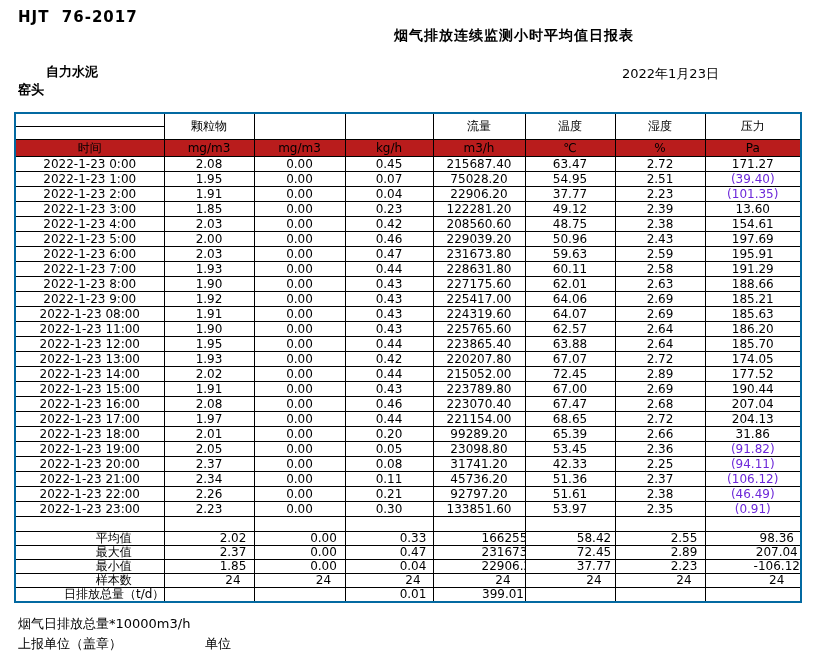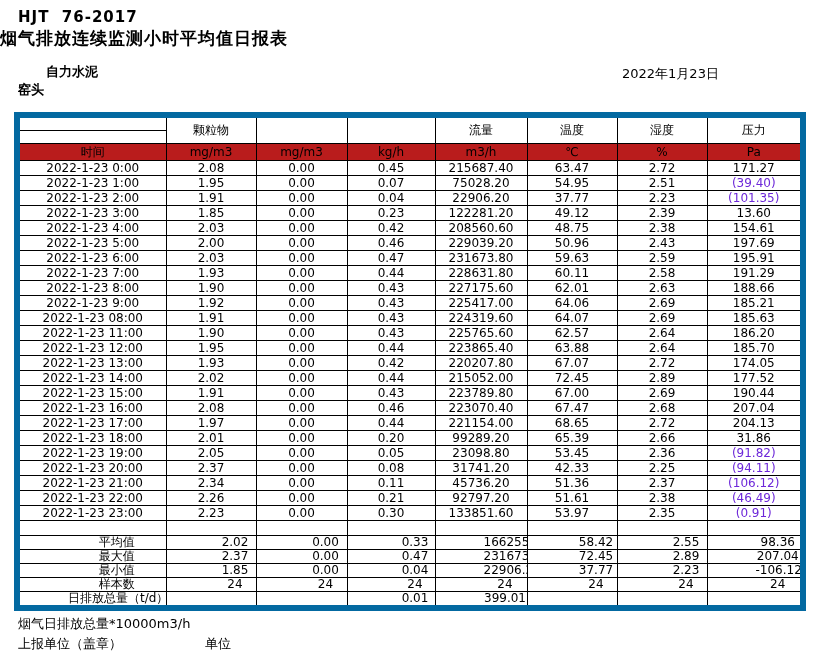--- a/index.html
+++ b/index.html
@@ -9,31 +9,31 @@
     font-family:"DejaVu Sans","Liberation Sans",sans-serif;
     color:#000;
     overflow:hidden;
   }
   .standard {
     position:absolute; left:18px; top:8px;
     font-size:15px; font-weight:bold; white-space:pre; letter-spacing:1px;
   }
   .title {
     position:absolute; left:0; top:27px; width:634px;
-    text-align:left; font-size:17px; font-weight:bold; letter-spacing:1px;
+    text-align:right; font-size:14px; font-weight:bold; letter-spacing:1px;
   }
   .company  { position:absolute; left:18px; top:63px; font-size:13px; font-weight:bold;margin-left:28px; }
   .station  { position:absolute; left:18px; top:81px; font-size:13px; font-weight:bold; }
   .rptdate  { position:absolute; left:622px; top:65px; font-size:13px; }
 
   table.report {
     position:absolute; left:14px; top:112px;
     width:786px; table-layout:fixed;
     border-collapse:collapse;
-    border:6px solid #0369a1;
+    border:2px solid #0369a1;
     font-size:12px;
   }
   table.report td {
     border:1px solid #000;
     text-align:center; vertical-align:middle;
     padding:0; line-height:13px;
     white-space:nowrap; overflow:hidden;
   }
   tr.ghost-a td { height:12px; }
   tr.ghost-b td { height:12px; }

